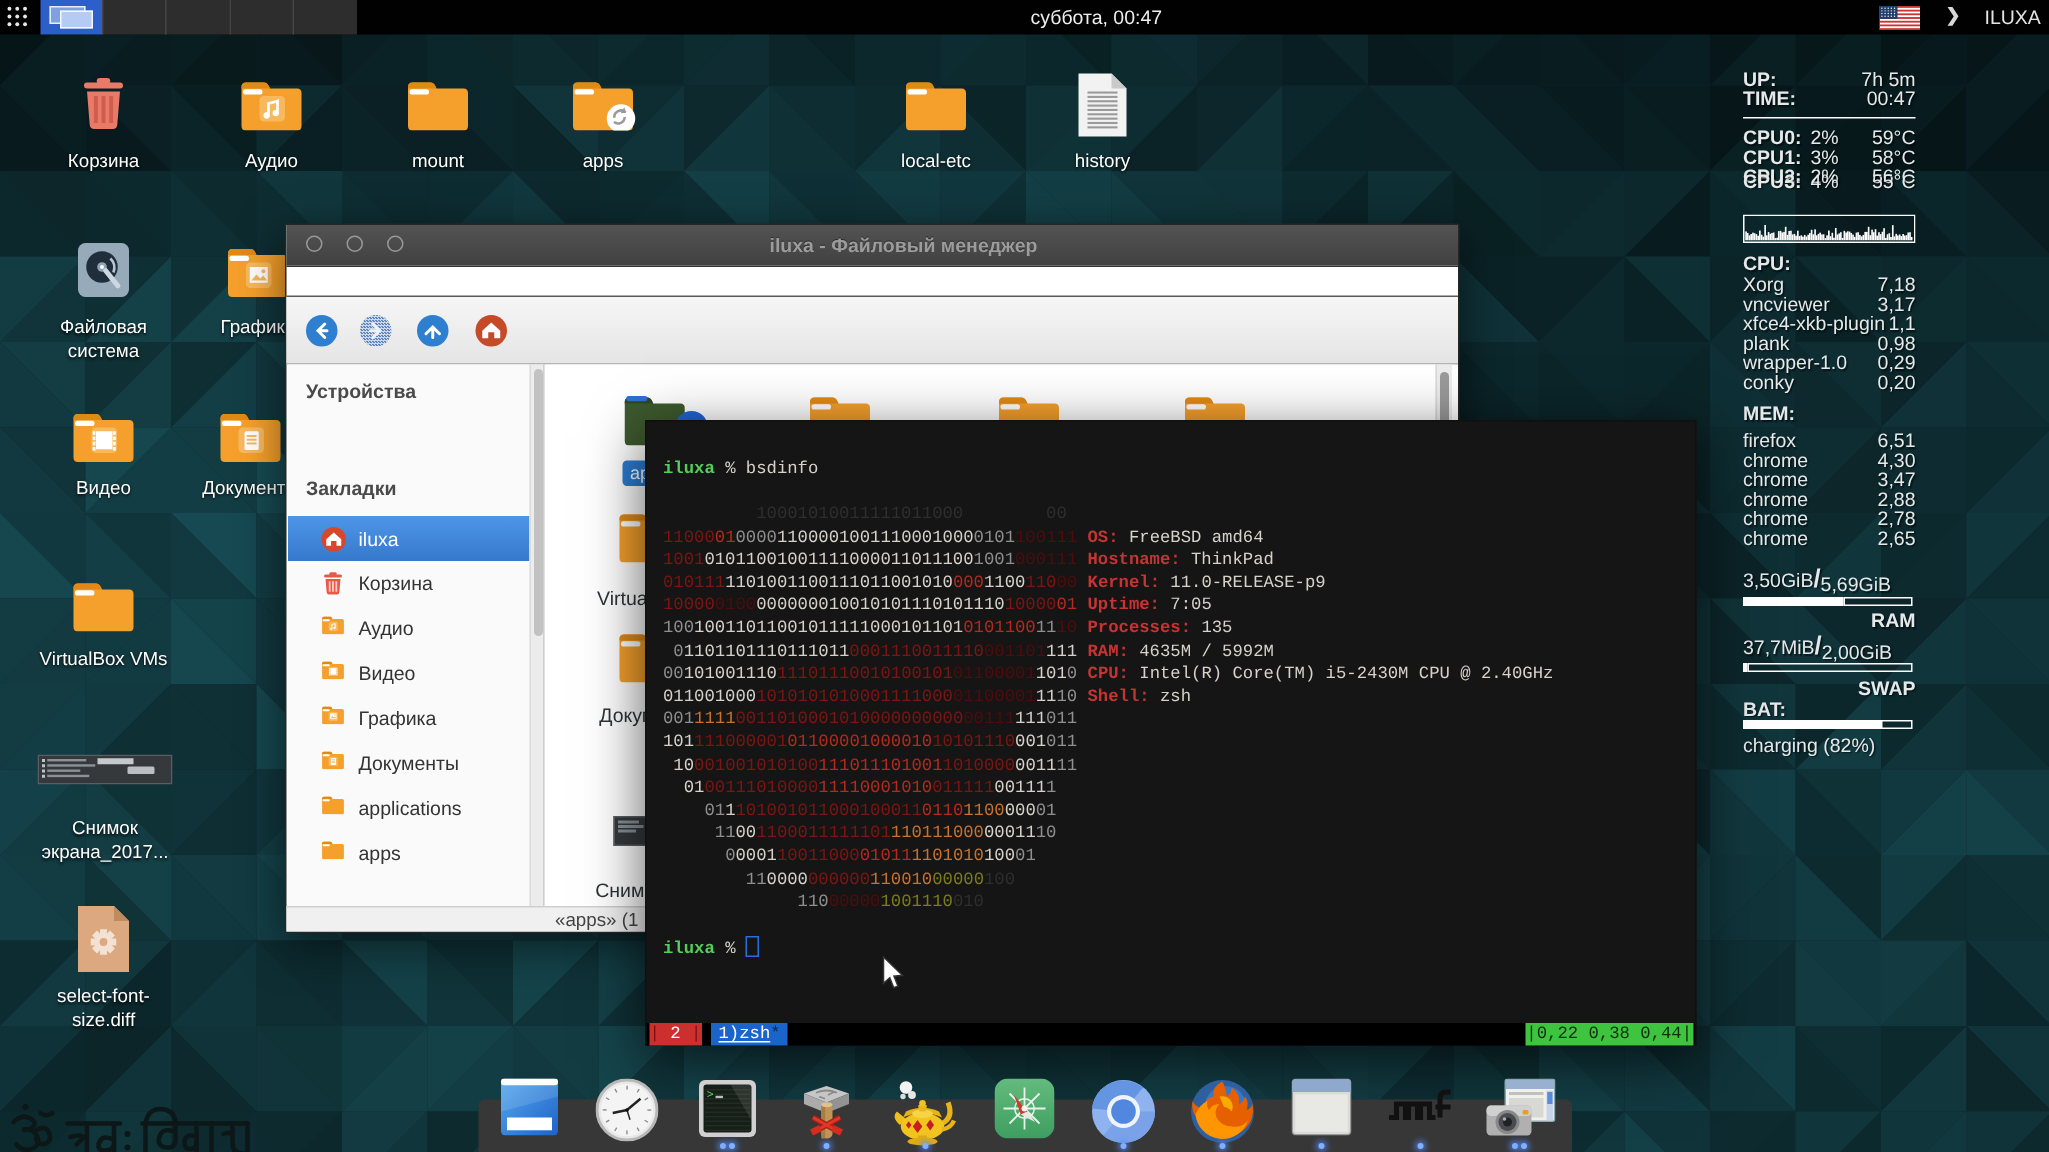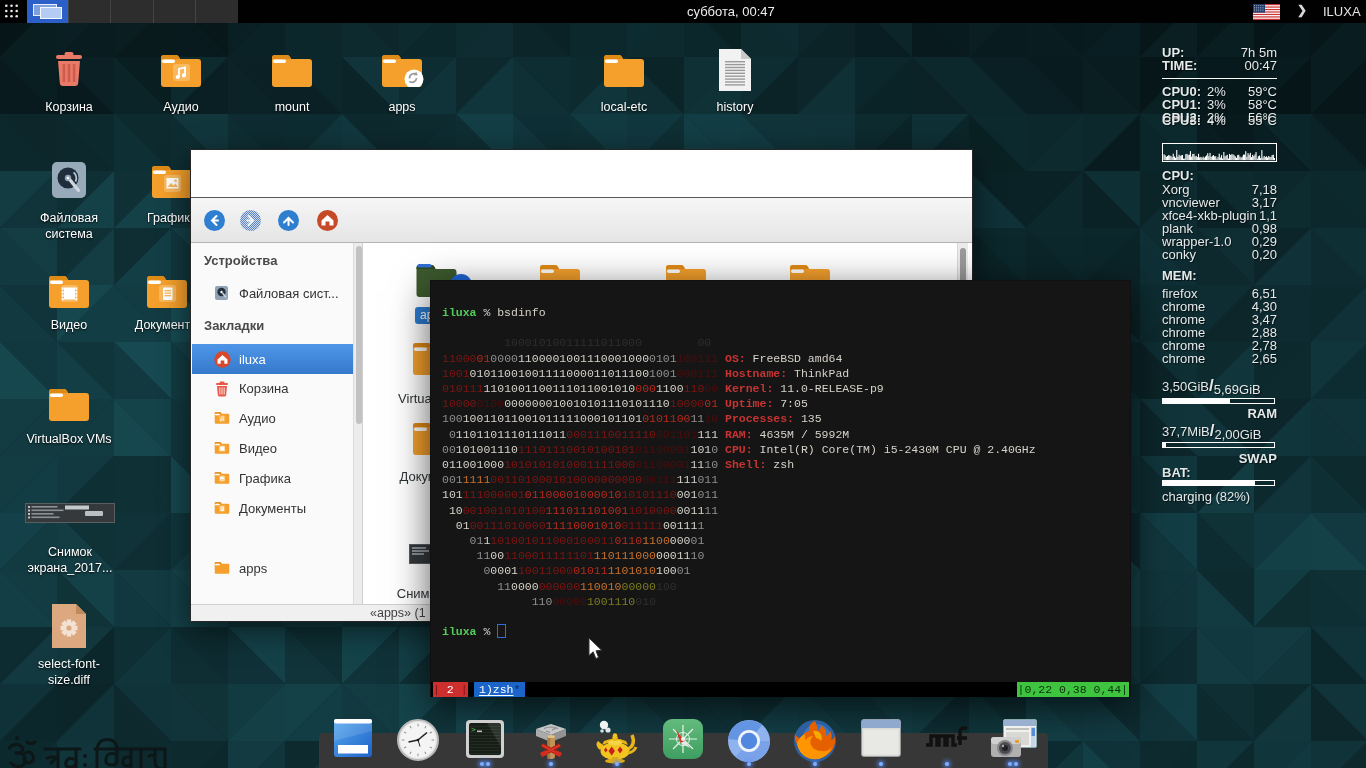--- a/index.html
+++ b/index.html
@@ -1239,45 +1239,42 @@
         <path d="M94 17 V37"></path>
         <path d="M112 22 q-8-2-9 5 q-1 6 6 6 q5 0 5-5 V17"></path>
         <path d="M128 17 V37"></path>
         <path d="M128 26 q-7-3-8 3 q-0.5 5 4 5 q4 0 4-4"></path>
         <path d="M138 17 V37"></path>
         <path d="M146 24 q4-2 6 1 V17 M152 25 V30 q0 7 7 7 q2 0 3-1 V17"></path>
       </g>
     </svg>
 
 <div id="fm">
+  <div id="fmtitle">
+    <div class="wmc" style="left:13px"></div>
+        <div class="wmc" style="left:40px"></div>
+        <div class="wmc" style="left:67px"></div>
+    <div id="fmtext">iluxa - Файловый менеджер</div>
+  </div>
   <div id="fmtool"></div>
   <div style="position:absolute;left:13px;top:60px;width:21px;height:21px;border-radius:50%;background:#2f7fd1"><svg width="21" height="21" viewBox="0 0 21 21">
           <path d="M12.5 6 L8 10.5 L12.5 15 M8.2 10.5 H14" stroke="#fff" stroke-width="2" fill="none" stroke-linecap="round"></path>
         </svg></div>
   <div style="position:absolute;left:49px;top:60px;width:21px;height:21px;border-radius:50%;background:repeating-conic-gradient(#5d86bd 0% 25%, #cdd9ea 0% 50%) 0 0/2px 2px;"></div>
   <div style="position:absolute;left:49px;top:60px"><svg width="21" height="21" viewBox="0 0 21 21">
           <path d="M8.5 6 L13 10.5 L8.5 15 M7 10.5 H12.8" stroke="#eef2f8" stroke-width="2" fill="none" stroke-linecap="round"></path>
         </svg></div>
   <div style="position:absolute;left:87px;top:60px;width:21px;height:21px;border-radius:50%;background:#2f7fd1"><svg width="21" height="21" viewBox="0 0 21 21">
           <path d="M6 12.5 L10.5 8 L15 12.5 M10.5 8.2 V15" stroke="#fff" stroke-width="2" fill="none" stroke-linecap="round"></path>
         </svg></div>
   <div style="position:absolute;left:126px;top:60px;width:21px;height:21px;border-radius:50%;background:#c54a28"><svg width="21" height="21" viewBox="0 0 21 21">
           <path d="M4.5 10.5 L10.5 5 L16.5 10.5 V15.5 H12.5 V11.5 H8.5 V15.5 H4.5 Z" fill="#fff"></path>
         </svg></div>
   <div id="fmside">
         <div class="fmshead" style="top:11px">Устройства</div>
-        <div class="fmsrow" style="top:35px">
-          <span class="fmsi"><svg width="15" height="16" viewBox="0 0 15 16">
-              <rect x="1" y="1" width="13" height="14" rx="2" fill="#8fa3b5"></rect>
-              <circle cx="7.5" cy="7" r="4.2" fill="#23303e"></circle>
-              <circle cx="7.5" cy="7" r="1.2" fill="#fff"></circle>
-              <path d="M8.5 8 l3.5 4.5" stroke="#c7d2dc" stroke-width="1.6"></path>
-            </svg></span>
-          <span class="fmst">Файловая сист...</span>
-        </div>
         <div class="fmshead" style="top:76px">Закладки</div>
         <div class="fmsrow sel" style="top:101px">
           <span class="fmsi"><svg width="17" height="17" viewBox="0 0 17 17">
               <circle cx="8.5" cy="8.5" r="8.2" fill="#d9472b"></circle>
               <path d="M3.5 8.5 L8.5 4 L13.5 8.5 V12.8 H10.3 V9.6 H6.7 V12.8 H3.5 Z" fill="#fff"></path>
             </svg></span>
           <span class="fmst">iluxa</span>
         </div>
         <div class="fmsrow" style="top:130px">
           <span class="fmsi"><svg width="16" height="17" viewBox="0 0 16 17">
@@ -1337,20 +1334,28 @@
               <path d="M2 6 q0-3 3-3 h12 q2 0 3 2 l1 2 h18 q3 0 3 3 v22 q0 3-3 3 H5 q-3 0-3-3 Z" fill="#f5a02c"></path>
               <path d="M2 6 q0-3 3-3 h12 q2 0 3 2 l1 2 H2 Z" fill="#e08a16"></path>
               <rect x="3" y="7.5" width="13" height="3.5" rx="1.7" fill="#fff"></rect>
               <rect x="14" y="12" width="17" height="17" rx="3" fill="#f8b95e"></rect>
               <rect x="18" y="14.5" width="9.5" height="12.5" rx="1" fill="#fff"></rect>
               <rect x="19.5" y="17" width="6.5" height="1.3" fill="#f8b95e"></rect>
               <rect x="19.5" y="19.5" width="6.5" height="1.3" fill="#f8b95e"></rect>
               <rect x="19.5" y="22" width="6.5" height="1.3" fill="#f8b95e"></rect>
             </svg></span>
           <span class="fmst">Документы</span>
+        </div>
+        <div class="fmsrow" style="top:280px">
+          <span class="fmsi"><svg width="16" height="13" viewBox="0 0 44 35">
+              <path d="M2 6 q0-3 3-3 h12 q2 0 3 2 l1 2 h18 q3 0 3 3 v22 q0 3-3 3 H5 q-3 0-3-3 Z" fill="#f5a02c"></path>
+              <path d="M2 6 q0-3 3-3 h12 q2 0 3 2 l1 2 H2 Z" fill="#e08a16"></path>
+              <rect x="3" y="7.5" width="13" height="3.5" rx="1.7" fill="#fff"></rect>
+            </svg></span>
+          <span class="fmst">applications</span>
         </div>
         <div class="fmsrow" style="top:310px">
           <span class="fmsi"><svg width="16" height="13" viewBox="0 0 44 35">
               <path d="M2 6 q0-3 3-3 h12 q2 0 3 2 l1 2 h18 q3 0 3 3 v22 q0 3-3 3 H5 q-3 0-3-3 Z" fill="#f5a02c"></path>
               <path d="M2 6 q0-3 3-3 h12 q2 0 3 2 l1 2 H2 Z" fill="#e08a16"></path>
               <rect x="3" y="7.5" width="13" height="3.5" rx="1.7" fill="#fff"></rect>
             </svg></span>
           <span class="fmst">apps</span>
         </div>
       </div>

